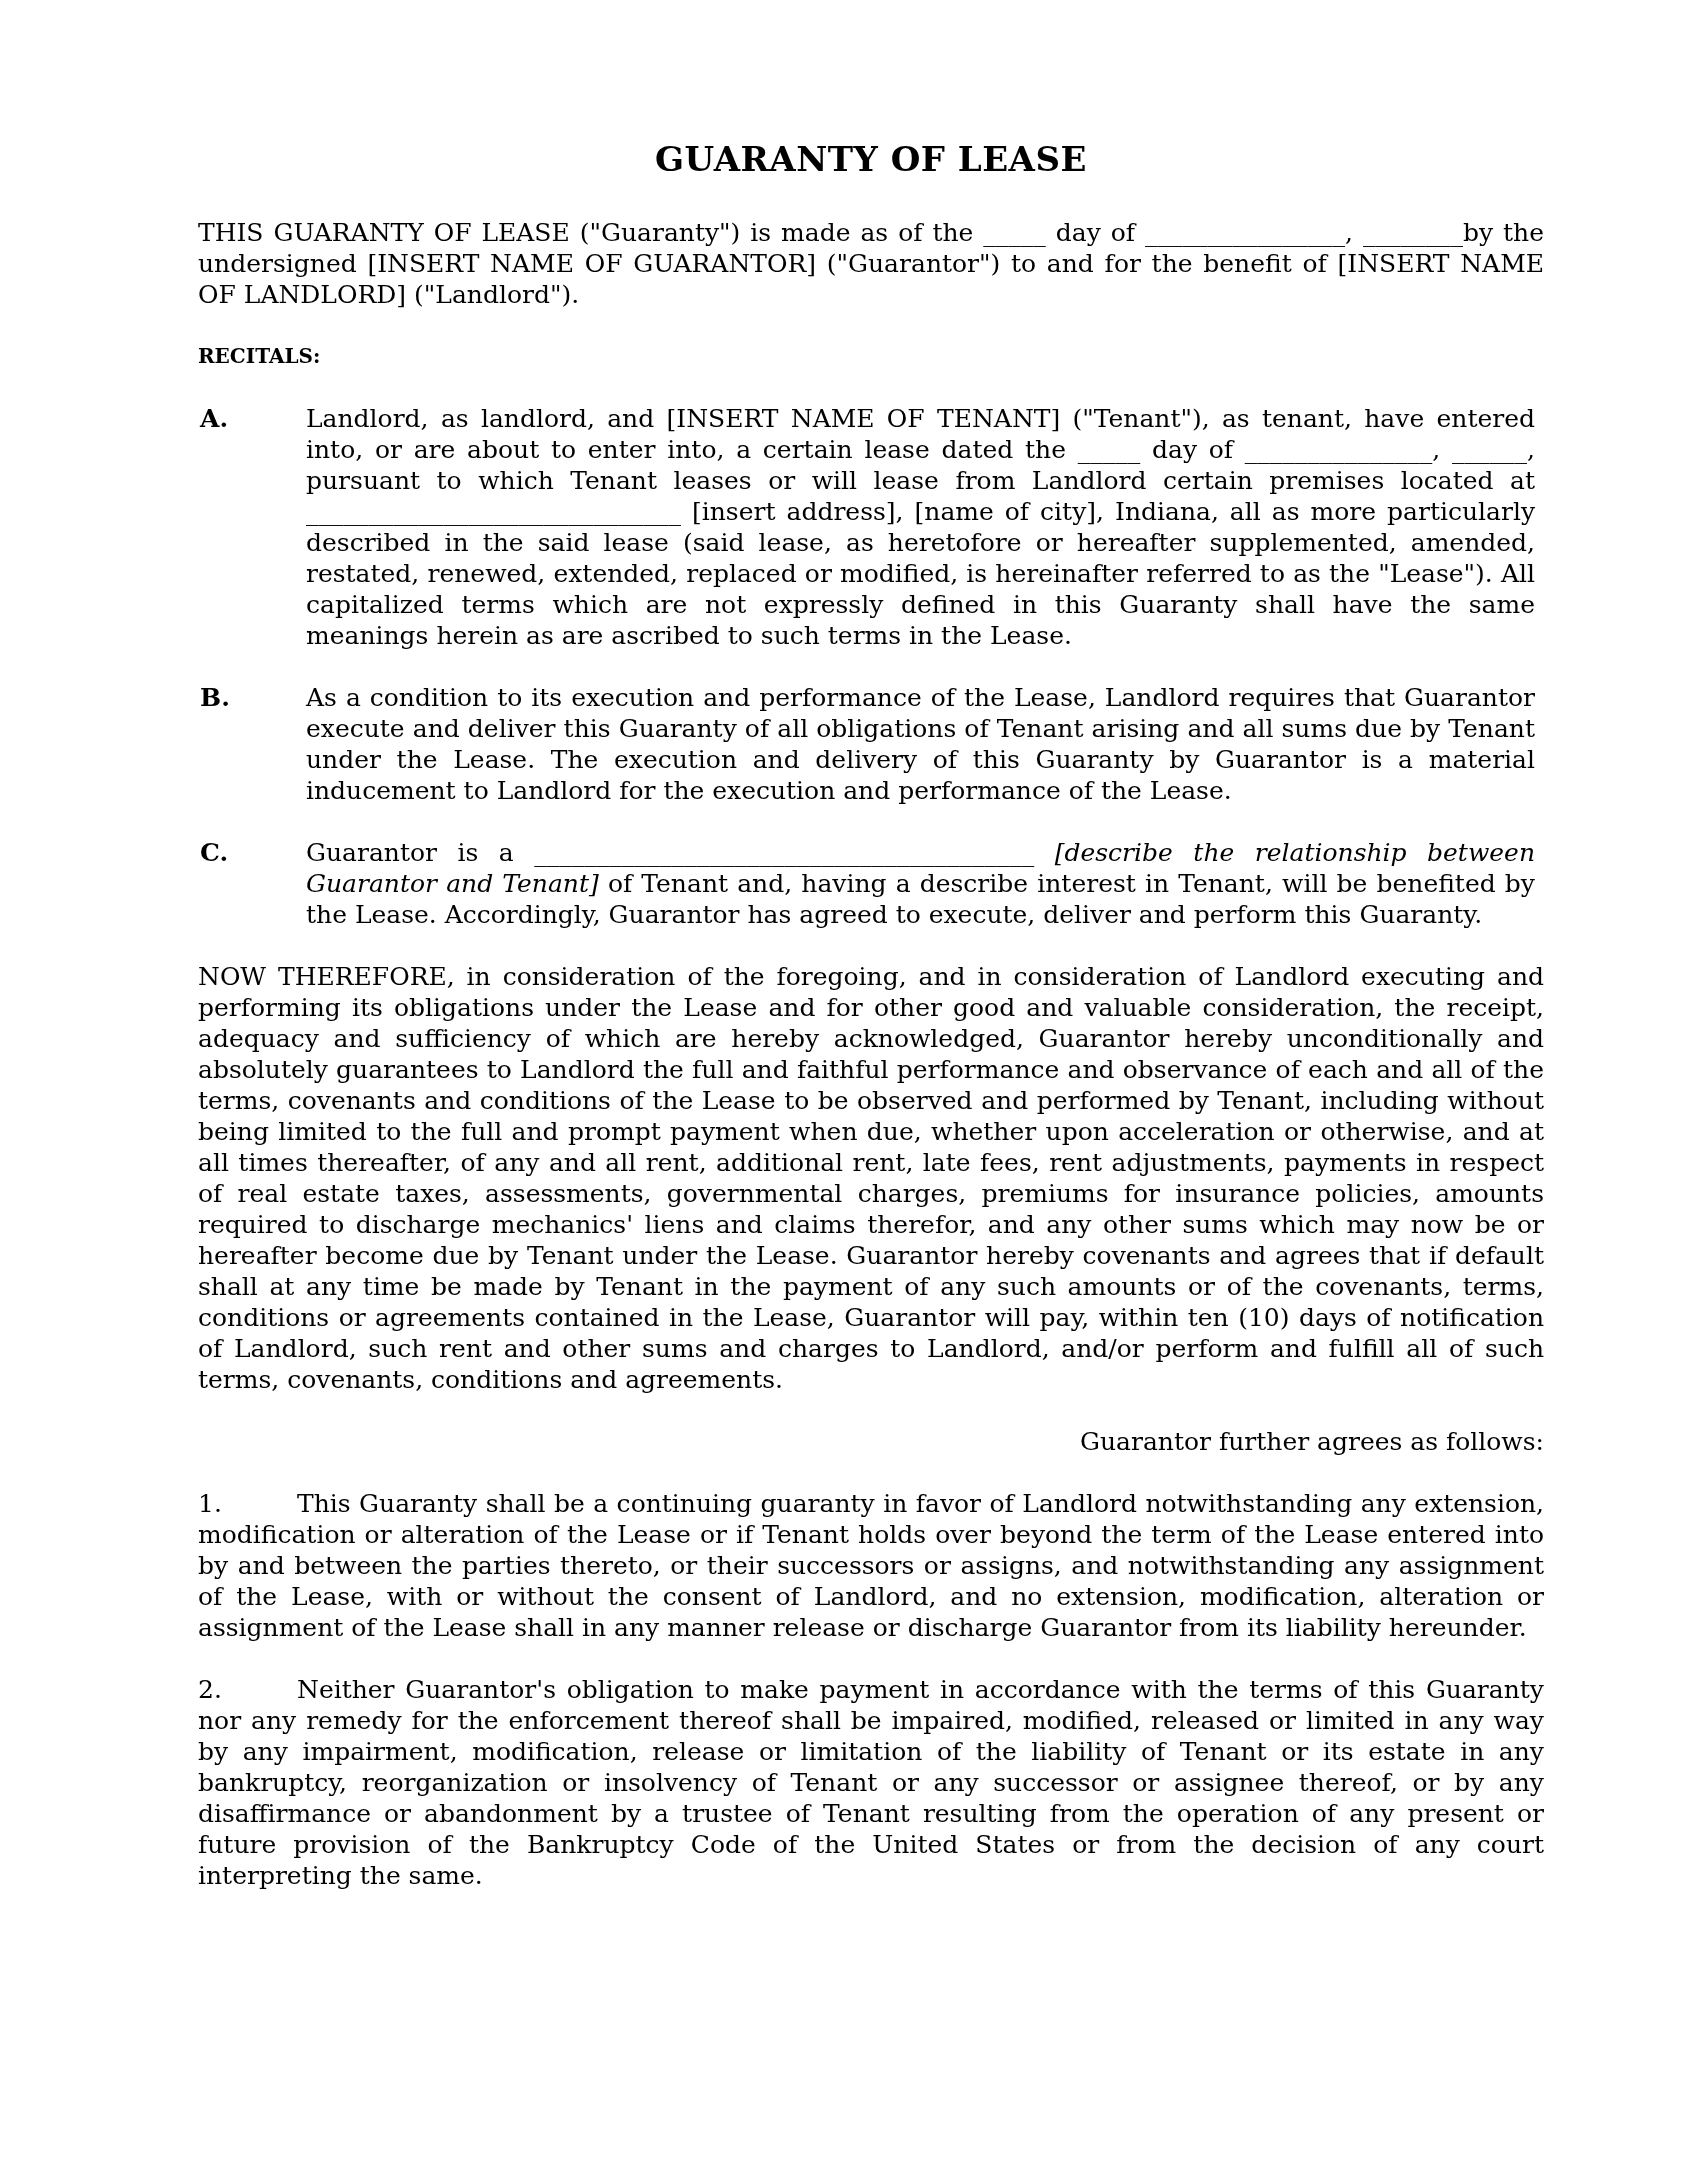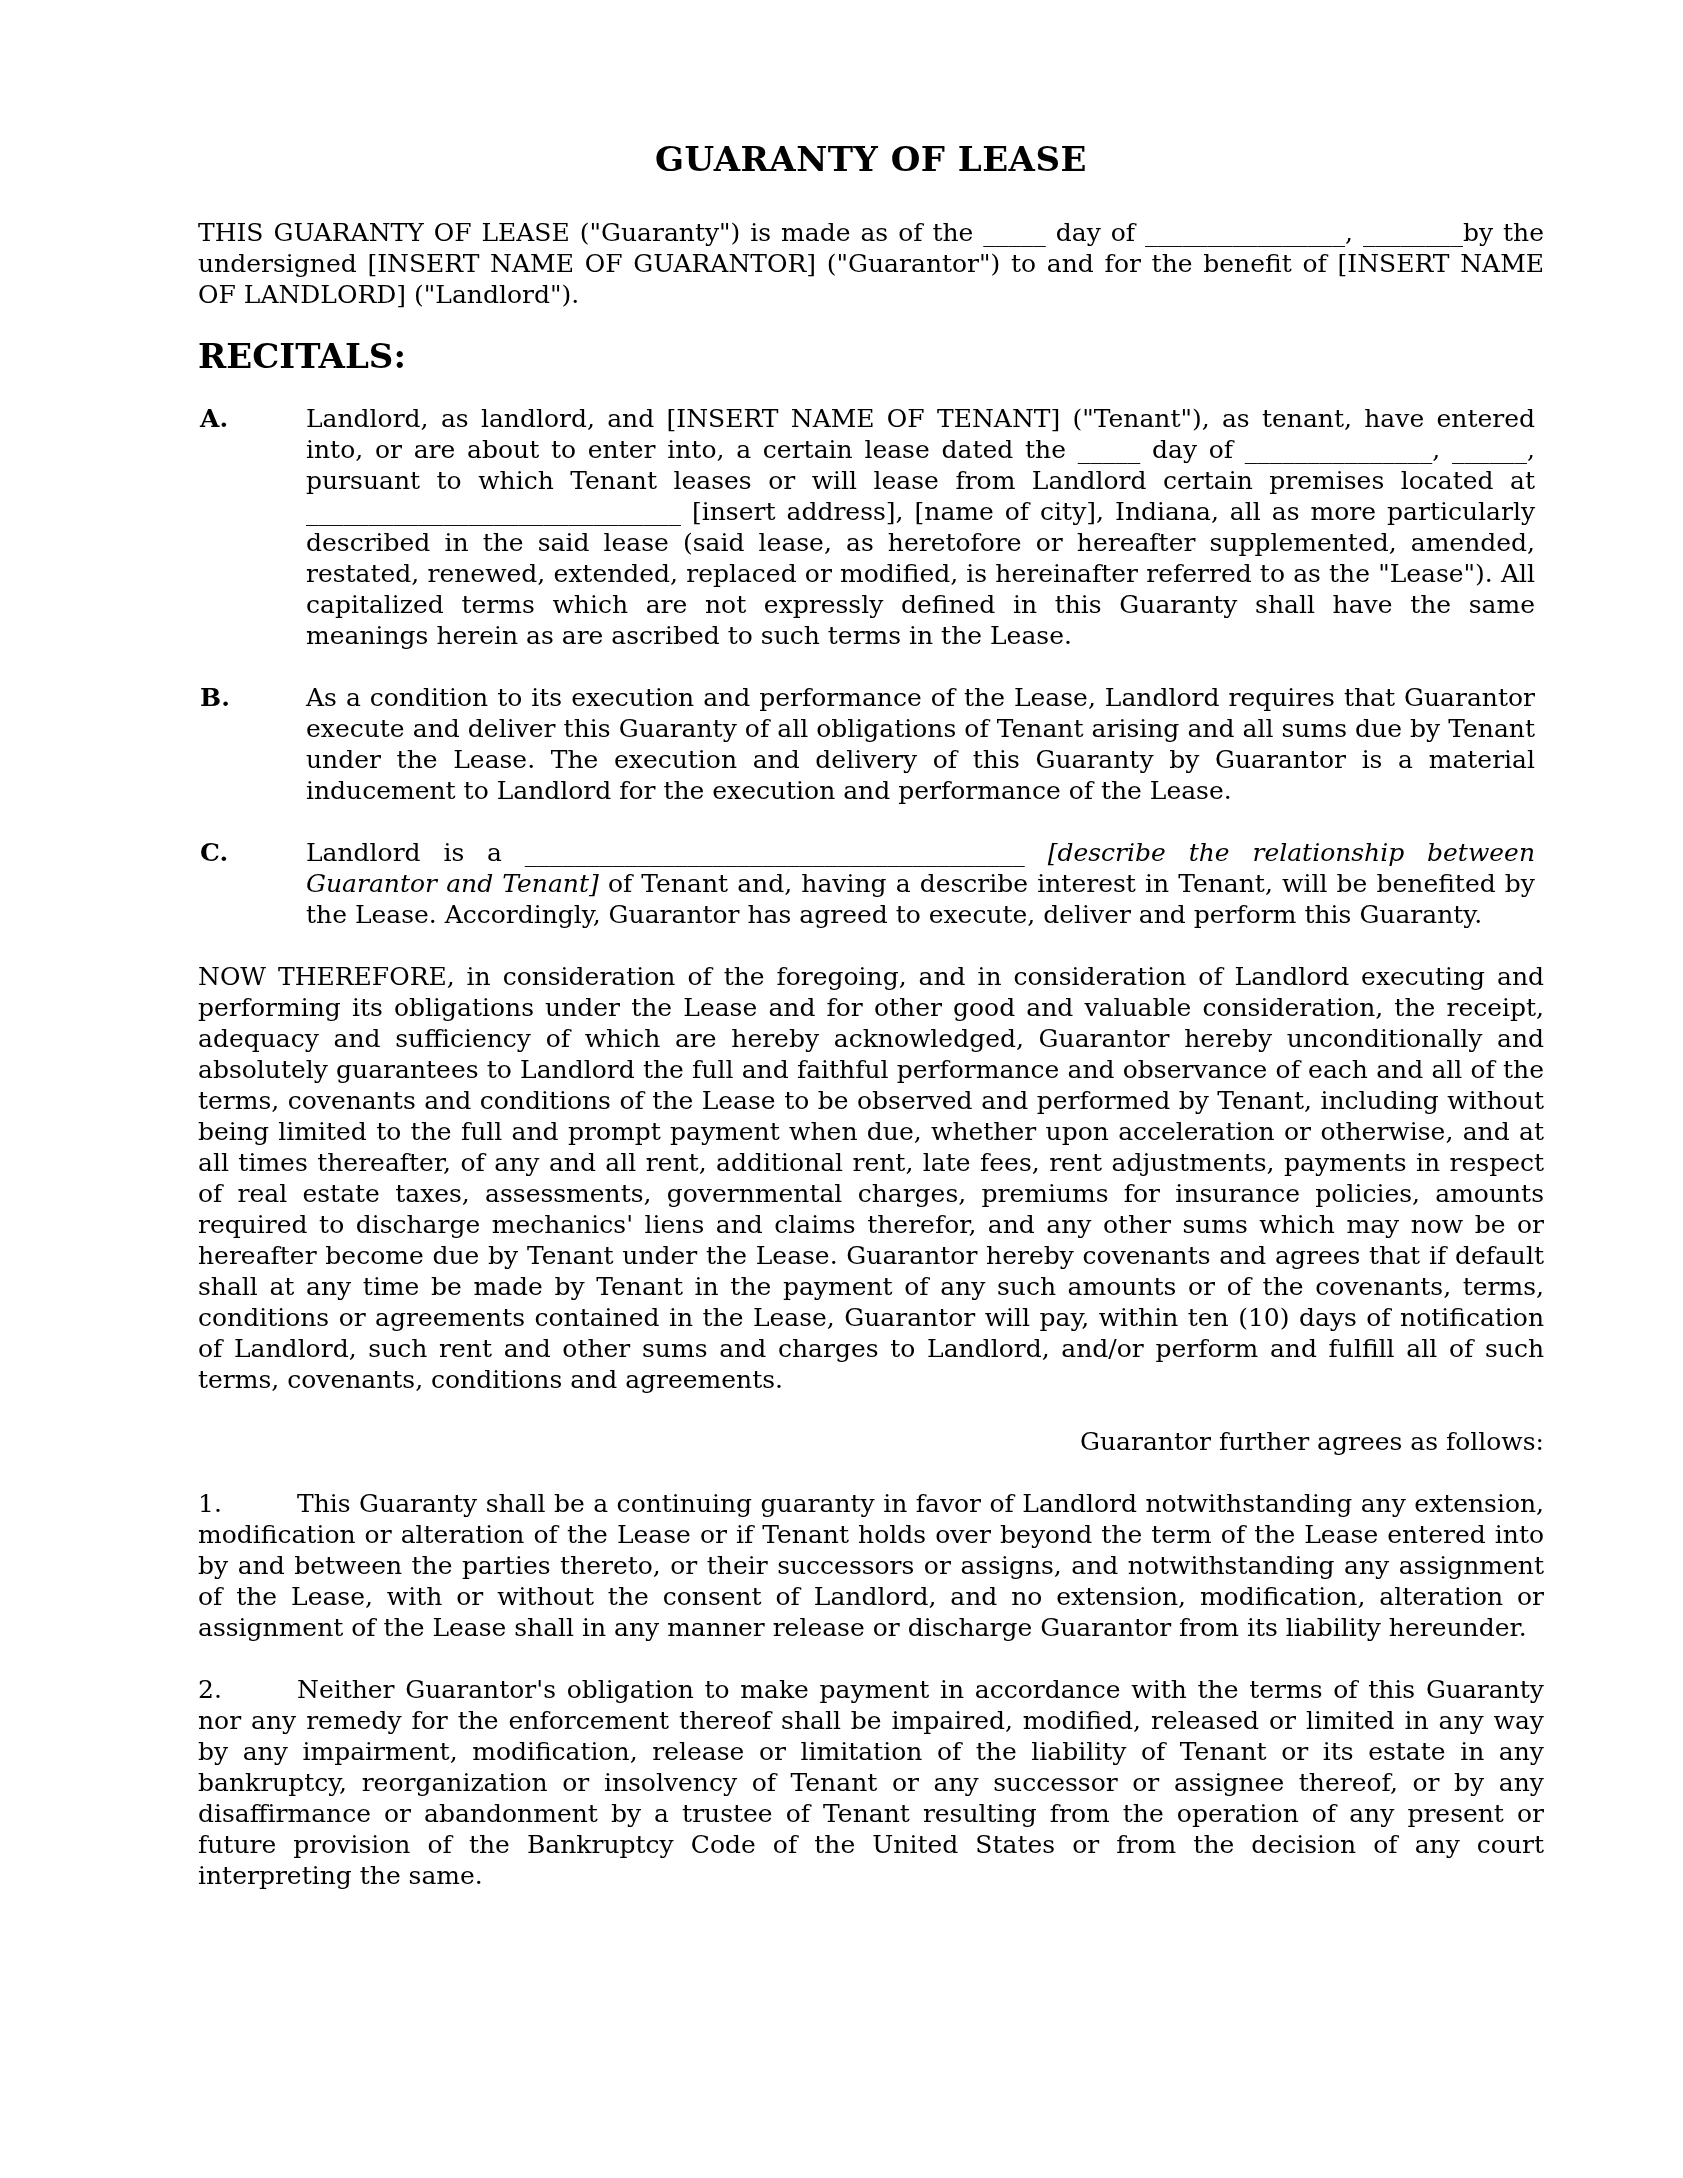--- a/index.html
+++ b/index.html
@@ -35,21 +35,21 @@
     line-height: 31px;
     text-align: justify;
   }
   p.noju {
     text-align: right;
   }
   .section-heading {
     margin: 0 0 31px 0;
     font-weight: bold;
     line-height: 31px;
-    font-size: 34px;
+    font-size: 20px;
   }
   .recital {
     position: relative;
     padding-left: 99px;
     margin: 0 0 31px 0;
   }
   .recital .rlabel {
     position: absolute;
     left: 2px;
     top: 0;
@@ -89,21 +89,21 @@
     <p>Landlord, as landlord, and [INSERT NAME OF TENANT] ("Tenant"), as tenant, have entered into, or are about to enter into, a certain lease dated the _____ day of _______________, ______, pursuant to which Tenant leases or will lease from Landlord certain premises located at ______________________________ [insert address], [name of city], Indiana, all as more particularly described in the said lease (said lease, as heretofore or hereafter supplemented, amended, restated, renewed, extended, replaced or modified, is hereinafter referred to as the "Lease"). All capitalized terms which are not expressly defined in this Guaranty shall have the same meanings herein as are ascribed to such terms in the Lease.</p>
   </div>
 
   <div class="recital">
     <span class="rlabel">B.</span>
     <p>As a condition to its execution and performance of the Lease, Landlord requires that Guarantor execute and deliver this Guaranty of all obligations of Tenant arising and all sums due by Tenant under the Lease. The execution and delivery of this Guaranty by Guarantor is a material inducement to Landlord for the execution and performance of the Lease.</p>
   </div>
 
   <div class="recital">
     <span class="rlabel">C.</span>
-    <p><span>Landlord is a </span><span class="blank">________________________________________</span> <span class="italic">[describe the relationship between Guarantor and Tenant]</span><span> of Tenant and, having a describe interest in Tenant, will be benefited by the Lease. Accordingly, Guarantor has agreed to execute, deliver and perform this Guaranty.</span></p>
+    <p><span>Guarantor is a </span><span class="blank">________________________________________</span> <span class="italic">[describe the relationship between Guarantor and Tenant]</span><span> of Tenant and, having a describe interest in Tenant, will be benefited by the Lease. Accordingly, Guarantor has agreed to execute, deliver and perform this Guaranty.</span></p>
   </div>
 
   <p class="para">NOW THEREFORE, in consideration of the foregoing, and in consideration of Landlord executing and performing its obligations under the Lease and for other good and valuable consideration, the receipt, adequacy and sufficiency of which are hereby acknowledged, Guarantor hereby unconditionally and absolutely guarantees to Landlord the full and faithful performance and observance of each and all of the terms, covenants and conditions of the Lease to be observed and performed by Tenant, including without being limited to the full and prompt payment when due, whether upon acceleration or otherwise, and at all times thereafter, of any and all rent, additional rent, late fees, rent adjustments, payments in respect of real estate taxes, assessments, governmental charges, premiums for insurance policies, amounts required to discharge mechanics' liens and claims therefor, and any other sums which may now be or hereafter become due by Tenant under the Lease. Guarantor hereby covenants and agrees that if default shall at any time be made by Tenant in the payment of any such amounts or of the covenants, terms, conditions or agreements contained in the Lease, Guarantor will pay, within ten (10) days of notification of Landlord, such rent and other sums and charges to Landlord, and/or perform and fulfill all of such terms, covenants, conditions and agreements.</p>
 
   <p class="para noju">Guarantor further agrees as follows:</p>
 
   <p class="para"><span class="numtab"><span>1.</span></span><span>This Guaranty shall be a continuing guaranty in favor of Landlord notwithstanding any extension, modification or alteration of the Lease or if Tenant holds over beyond the term of the Lease entered into by and between the parties thereto, or their successors or assigns, and notwithstanding any assignment of the Lease, with or without the consent of Landlord, and no extension, modification, alteration or assignment of the Lease shall in any manner release or discharge Guarantor from its liability hereunder.</span></p>
 
   <p class="para"><span class="numtab"><span>2.</span></span><span>Neither Guarantor's obligation to make payment in accordance with the terms of this Guaranty nor any remedy for the enforcement thereof shall be impaired, modified, released or limited in any way by any impairment, modification, release or limitation of the liability of Tenant or its estate in any bankruptcy, reorganization or insolvency of Tenant or any successor or assignee thereof, or by any disaffirmance or abandonment by a trustee of Tenant resulting from the operation of any present or future provision of the Bankruptcy Code of the United States or from the decision of any court interpreting the same.</span></p>
 

